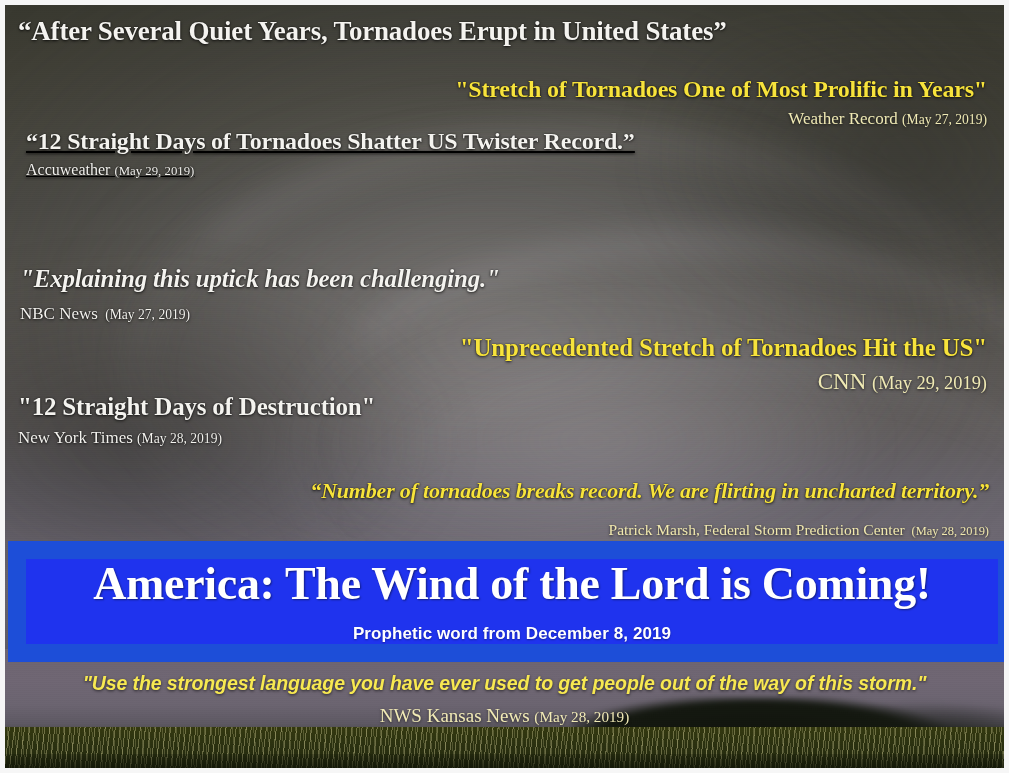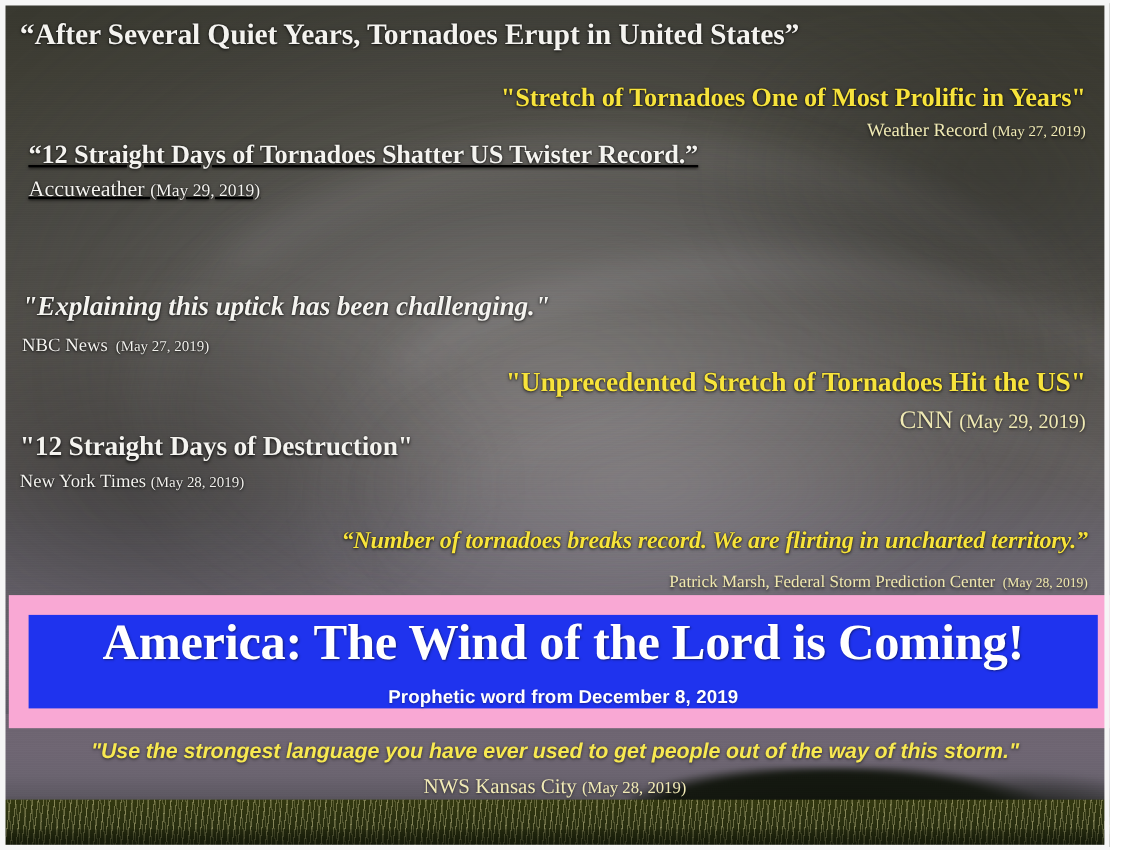--- a/index.html
+++ b/index.html
@@ -216,21 +216,21 @@
   .italic { font-style: italic; }
   .align-r { text-align: right; }
 
   
   #banner {
     position: absolute;
     left: 8px;
     top: 541px;
     width: 1008px;
     height: 121px;
-    background: #f9a8d4;
+    background: #1d4ed8;
     padding: 18px;
     z-index: 20;
   }
   #banner-inner {
     width: 100%; height: 100%;
     background: #1f33ee;
     display: flex;
     flex-direction: column;
     align-items: center;
     justify-content: center;
@@ -316,21 +316,21 @@
     <div class="quote-block align-r" style="right:22px; top:76px;">
       <div class="q-head c-yellow" style="font-size:24px;">"Stretch of Tornadoes One of Most Prolific in Years"</div>
       <div class="q-src c-cream" style="font-size:17px; margin-top:6px;">
         <span>Weather Record</span>
         <span class="date">(May 27, 2019)</span>
       </div>
     </div>
 
     <div class="quote-block" style="left:26px; top:128px;text-decoration:underline;">
       <div class="q-head c-white" style="font-size:24px;">“12 Straight Days of Tornadoes Shatter US Twister Record.”</div>
-      <div class="q-src c-white" style="font-size:20px; margin-top:6px;">
+      <div class="q-src c-white" style="font-size:16px; margin-top:6px;">
         <span>Accuweather</span>
         <span class="date">(May 29, 2019)</span>
       </div>
     </div>
 
 
     <div class="quote-block" style="left:20px; top:265px;">
       <div class="q-head c-white italic" style="font-size:25px;">"Explaining this uptick has been challenging."</div>
       <div class="q-src c-white" style="font-size:17px; margin-top:11px;">
         <span>NBC News</span>
@@ -367,18 +367,18 @@
   <div id="banner">
     <div id="banner-inner">
       <div id="banner-title">America: The Wind of the Lord is Coming!</div>
       <div id="banner-sub">Prophetic word from December 8, 2019</div>
     </div>
   </div>
 
   <div id="bottom-quote">
     <div class="bq-text">"Use the strongest language you have ever used to get people out of the way of this storm."</div>
     <div class="bq-src">
-      <span>NWS Kansas City</span>
+      <span>NWS Kansas News</span>
       <span class="date">(May 28, 2019)</span>
     </div>
   </div>
 
 </div>
 
 </body></html>

